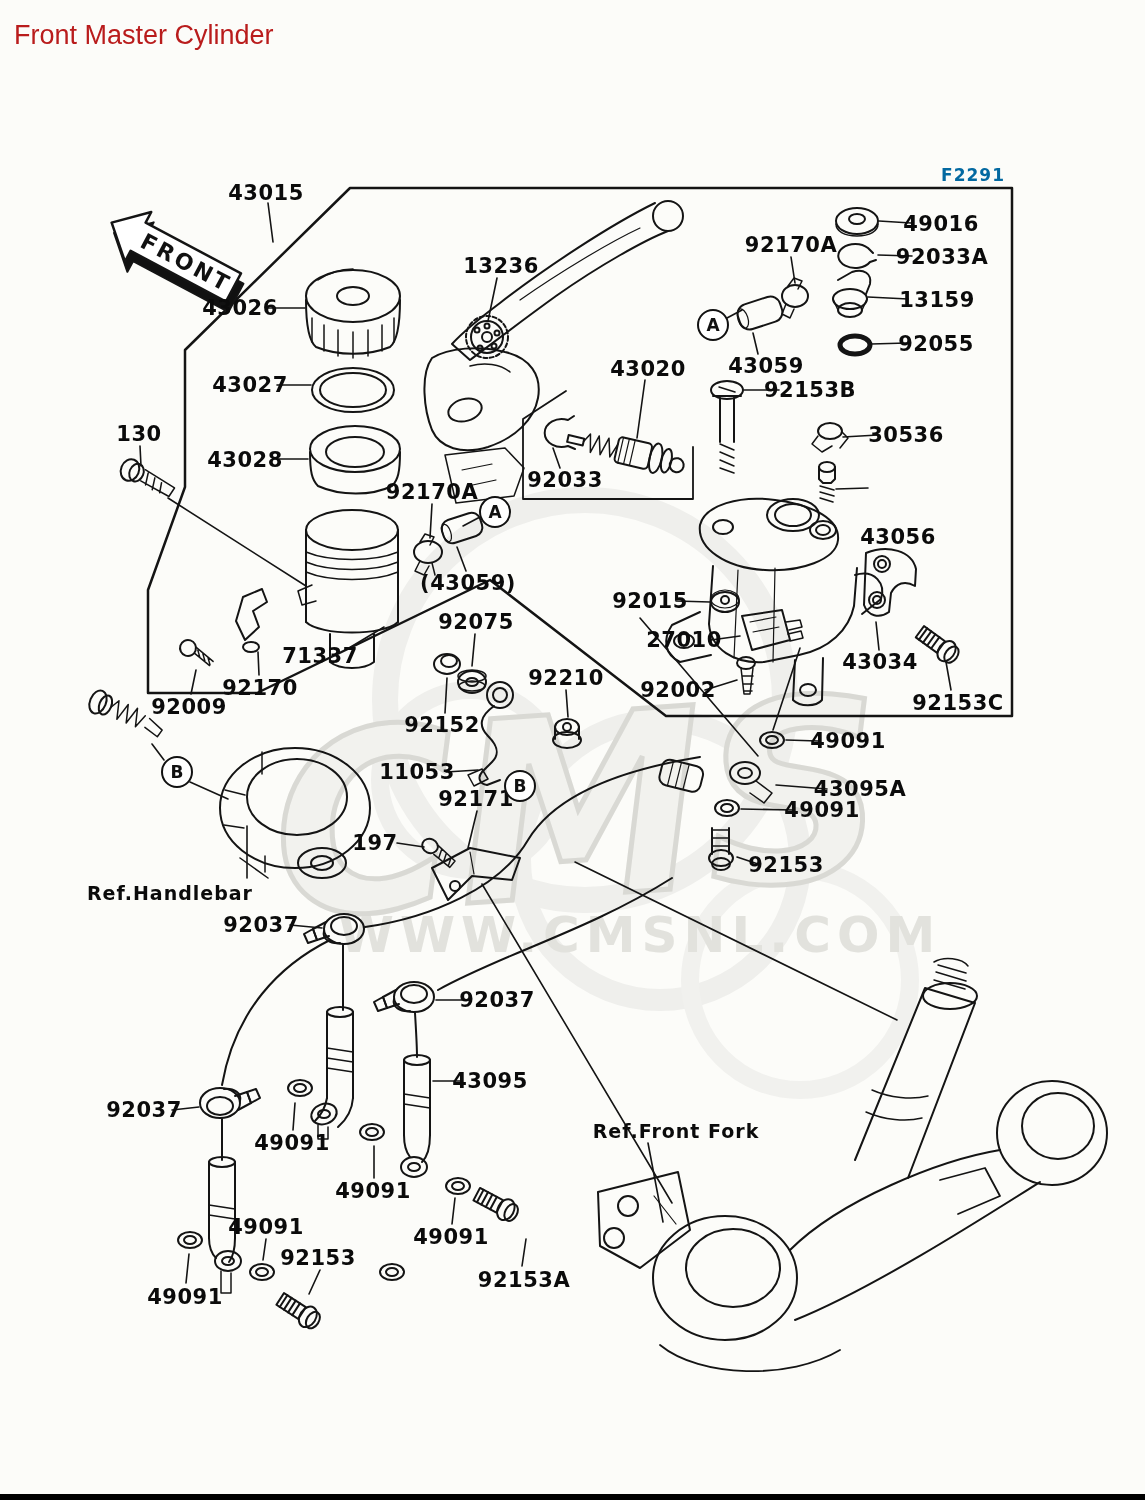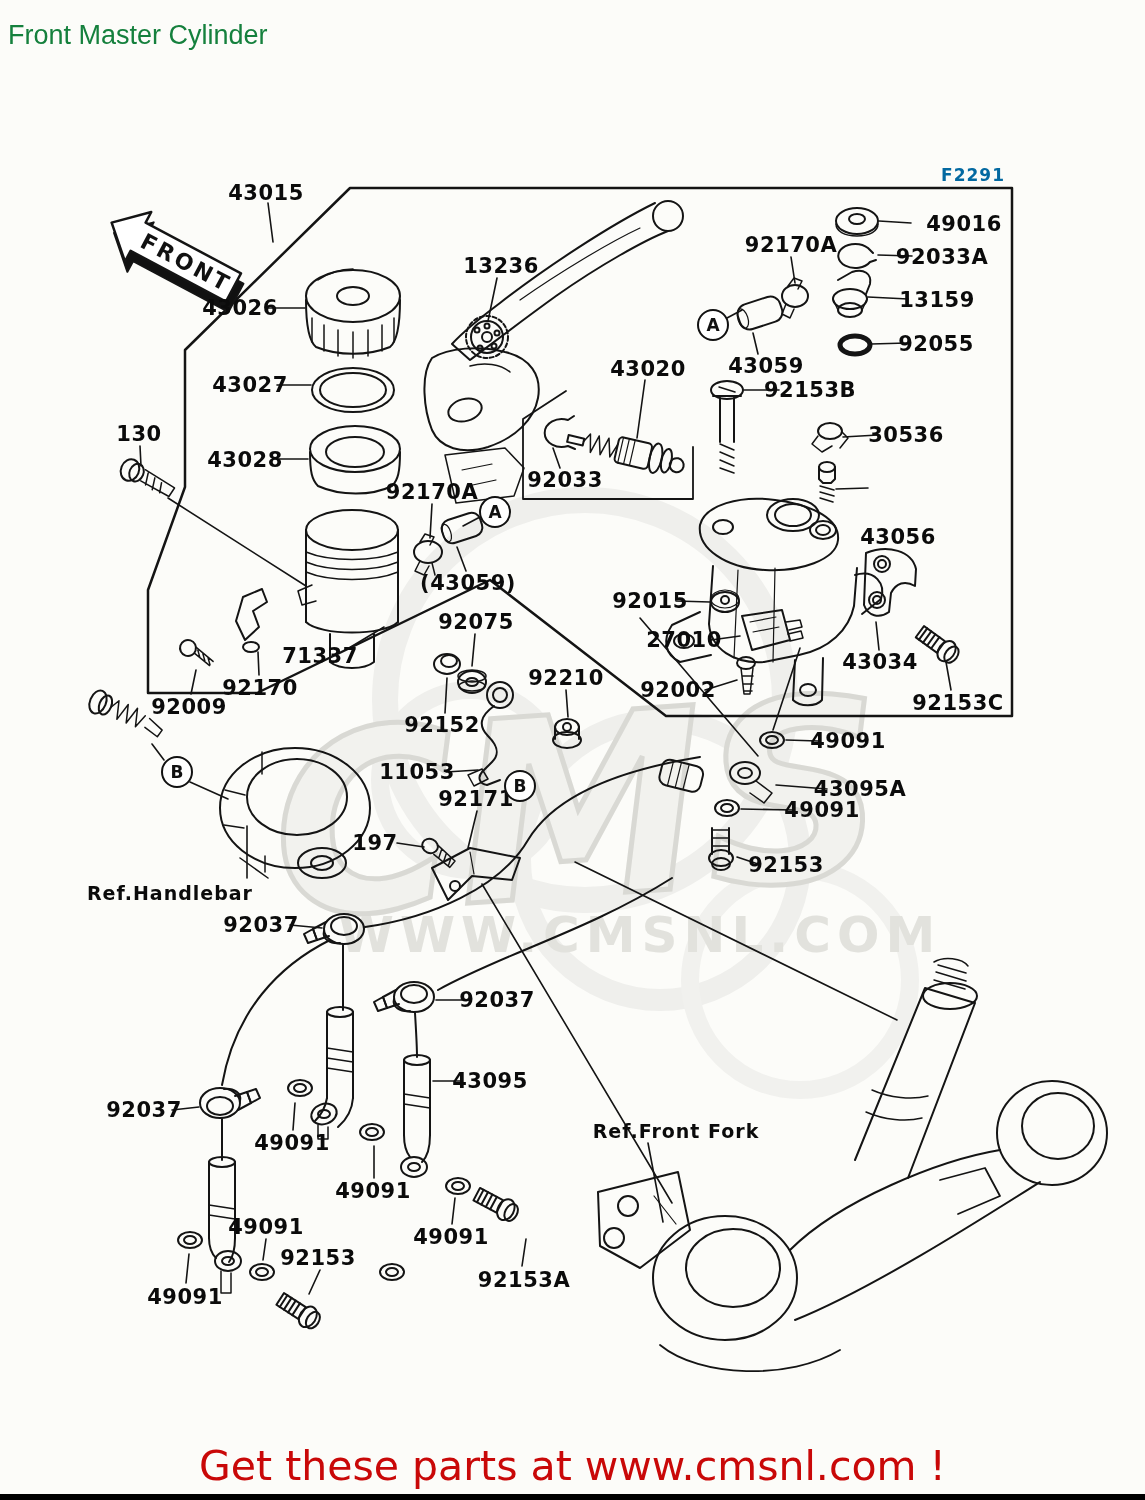--- a/index.html
+++ b/index.html
@@ -1,19 +1,19 @@
 <!DOCTYPE html>
 <html><head>
 <meta charset="utf-8">
 <style>
   html,body{margin:0;padding:0;background:#ffffff;}
   #stage{position:relative;width:1145px;height:1500px;background:#fcfcf9;overflow:hidden;
          font-family:"DejaVu Sans",sans-serif;}
-  #page-title{position:absolute;left:8px;top:20px;font:400 27px "Liberation Sans",sans-serif;
-              color:#15803d;white-space:nowrap;}
+  #page-title{position:absolute;left:14px;top:20px;font:400 27px "Liberation Sans",sans-serif;
+              color:#b91c1c;white-space:nowrap;}
   #diagram-svg{position:absolute;left:0;top:0;}
   #label-layer{position:absolute;left:0;top:0;width:1145px;height:1323px;}
   .plabel{position:absolute;transform:translate(-50%,-50%);font:bold 21px "DejaVu Sans",sans-serif;
           color:#0b0b0b;letter-spacing:.5px;white-space:nowrap;cursor:pointer;}
   .ref{position:absolute;transform:translate(-50%,-50%);font:bold 19px "DejaVu Sans",sans-serif;
        color:#0b0b0b;letter-spacing:1px;white-space:nowrap;}
   .code{position:absolute;transform:translate(-50%,-50%);font:bold 17px "DejaVu Sans",sans-serif;
         color:#0369a1;letter-spacing:1px;white-space:nowrap;}
   .callout{position:absolute;transform:translate(-50%,-50%);width:28px;height:28px;border:2.5px solid #111;
            border-radius:50%;background:#fff;display:flex;align-items:center;justify-content:center;
@@ -439,21 +439,21 @@
   </svg>
 
   <div id="label-layer">
       <div class="plabel" style="left: 266px; top: 193px;">43015</div>
       <div class="plabel" style="left: 501px; top: 266px;">13236</div>
       <div class="plabel" style="left: 240px; top: 308px;">43026</div>
       <div class="plabel" style="left: 250px; top: 385px;">43027</div>
       <div class="plabel" style="left: 139px; top: 434px;">130</div>
       <div class="plabel" style="left: 245px; top: 460px;">43028</div>
       <div class="plabel" style="left: 791px; top: 245px;">92170A</div>
-      <div class="plabel" style="left: 964px; top: 224px;">49016</div>
+      <div class="plabel" style="left: 941px; top: 224px;">49016</div>
       <div class="plabel" style="left: 942px; top: 257px;">92033A</div>
       <div class="plabel" style="left: 937px; top: 300px;">13159</div>
       <div class="plabel" style="left: 936px; top: 344px;">92055</div>
       <div class="plabel" style="left: 766px; top: 366px;">43059</div>
       <div class="plabel" style="left: 810px; top: 390px;">92153B</div>
       <div class="plabel" style="left: 648px; top: 369px;">43020</div>
       <div class="plabel" style="left: 565px; top: 480px;">92033</div>
       <div class="plabel" style="left: 906px; top: 435px;">30536</div>
       <div class="plabel" style="left: 898px; top: 489px; margin-top: 48px;">43056</div>
       <div class="plabel" style="left: 432px; top: 492px;">92170A</div>
@@ -489,15 +489,14 @@
       <div class="plabel" style="left: 185px; top: 1297px;">49091</div>
       <div class="code" style="left: 973px; top: 175px;">F2291</div>
       <div class="callout" style="left: 713px; top: 325px;">A</div>
       <div class="callout" style="left: 495px; top: 512px;">A</div>
       <div class="callout" style="left: 177px; top: 772px;">B</div>
       <div class="callout" style="left: 520px; top: 786px;">B</div>
       <div class="ref" style="left: 170px; top: 893px;">Ref.Handlebar</div>
       <div class="ref" style="left: 676px; top: 1131px;">Ref.Front Fork</div>
     </div>
 
-  <div id="footer-banner">Get these parts at www.cmsnl.com !</div>
   <div id="bottom-bar"></div>
 </div>
 
 </body></html>

